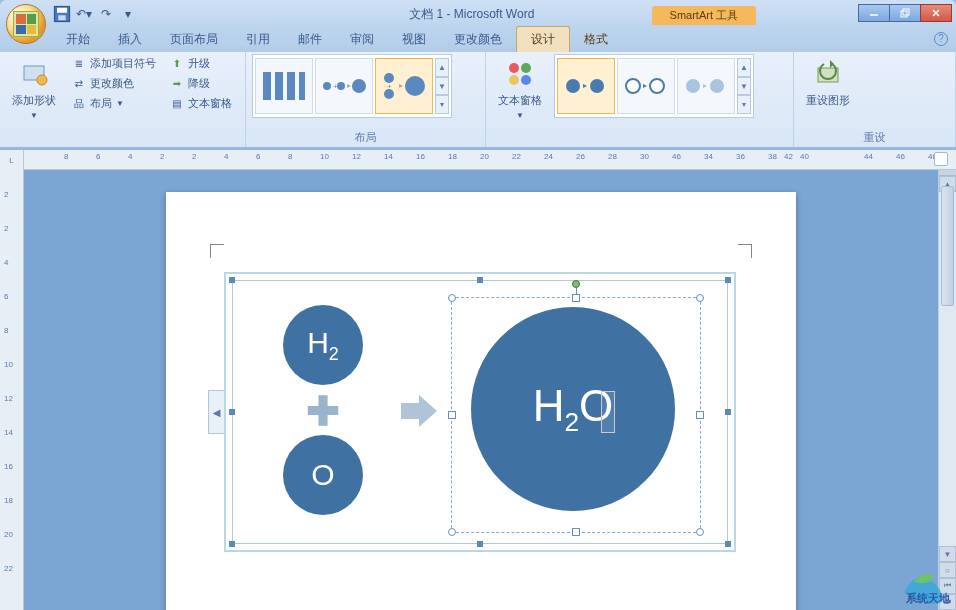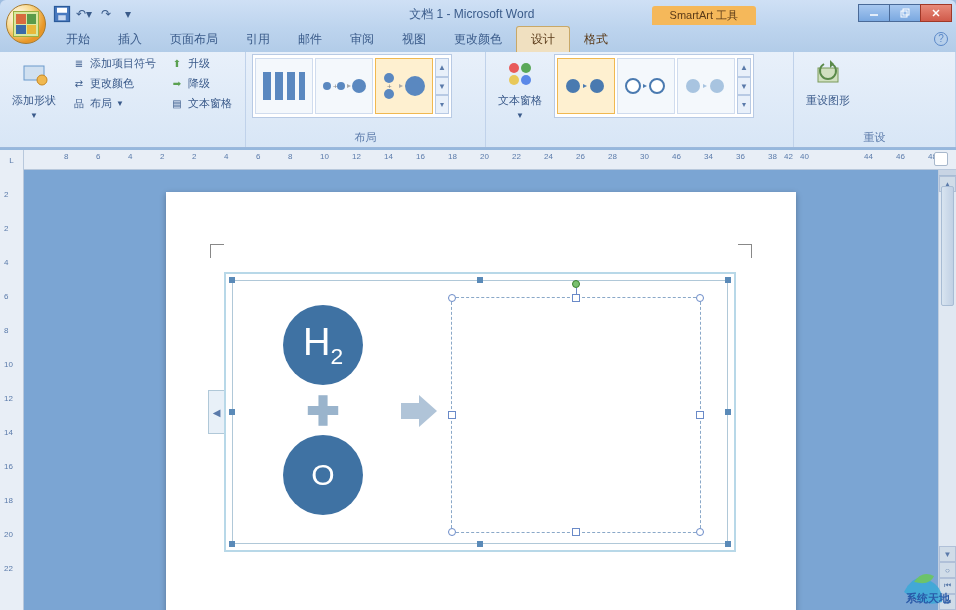--- a/index.html
+++ b/index.html
@@ -55,21 +55,21 @@
   .ruler-v span { position:absolute; left:4px; }
   .docview { flex:1; overflow:auto; display:flex; justify-content:center; padding: 22px 0; }
   .page { width: 630px; height: 430px; background:#fff; box-shadow: 0 2px 6px rgba(0,0,0,0.3); position:relative; }
   .crop { position:absolute; width:14px; height:14px; }
   .crop.tl { top:52px; left:44px; border-left:1px solid #888; border-top:1px solid #888; }
   .crop.tr { top:52px; right:44px; border-right:1px solid #888; border-top:1px solid #888; }
 
   .smartart-frame { position:absolute; top:80px; left:58px; width:512px; height:280px; border:2px solid #b8d8e8; background:#fff; }
   .smartart-inner { position:absolute; inset:6px; border:1px solid #b0c8d8; }
   .circle { border-radius:50%; background:#3f72a3; color:#fff; display:flex; align-items:center; justify-content:center; position:absolute; font-weight:300; }
-  .c-h2 { width:80px; height:80px; top:24px; left:50px; font-size:38px; }
+  .c-h2 { width:80px; height:80px; top:24px; left:50px; font-size:30px; }
   .c-o  { width:80px; height:80px; top:154px; left:50px; font-size:30px; }
   .plus-shape { position:absolute; top:112px; left:72px; width:36px; height:36px; color:#9ab4cc; display:flex; align-items:center; justify-content:center; font-size:40px; font-weight:bold; }
   .arrow-shape { position:absolute; top:108px; left:164px; width:44px; height:44px; }
   .arrow-shape svg { width:100%; height:100%; }
   .c-big { width:204px; height:204px; top:26px; left:238px; font-size:44px; }
   .sub { font-size:0.6em; vertical-align:sub; }
   
   .sel-frame { position:absolute; top:16px; left:218px; width:250px; height:236px; border:1px dashed #8aa8c8; }
   .handle { width:8px; height:8px; background:#fff; border:1px solid #6a8ac8; border-radius:50%; position:absolute; }
   .handle.hs { border-radius:0; }
@@ -374,20 +374,24 @@
           </div>
           <div class="plus-shape">✚</div>
           <div class="circle c-o">
             <span>O</span>
           </div>
           <div class="arrow-shape">
             <svg viewBox="0 0 44 44">
                 <path d="M4 14 L22 14 L22 6 L40 22 L22 38 L22 30 L4 30 Z" fill="#b0c4d8"></path>
               </svg>
           </div>
+          <div class="circle c-big">
+            <span><span>H</span><sub class="sub">2</sub><span>O</span></span>
+            <div class="text-cursor-box"></div>
+          </div>
 
           <div class="sel-frame">
             <div class="rot-line"></div>
             <div class="rot-handle"></div>
             <div class="handle" style="top:-4px;left:-4px;"></div>
             <div class="handle hs" style="top:-4px;left:50%;margin-left:-4px;"></div>
             <div class="handle" style="top:-4px;right:-4px;"></div>
             <div class="handle hs" style="top:50%;left:-4px;margin-top:-4px;"></div>
             <div class="handle hs" style="top:50%;right:-4px;margin-top:-4px;"></div>
             <div class="handle" style="bottom:-4px;left:-4px;"></div>

